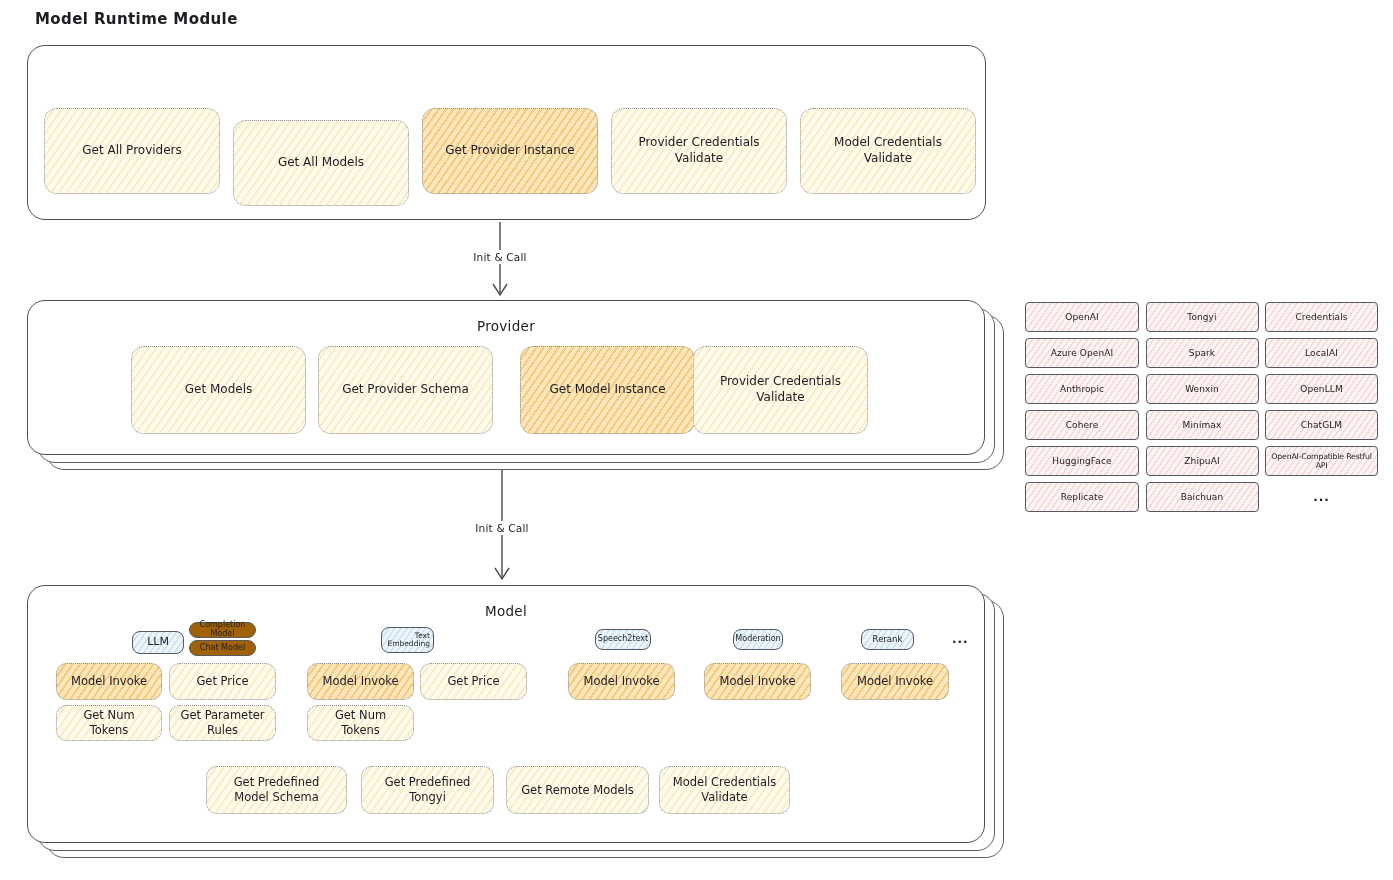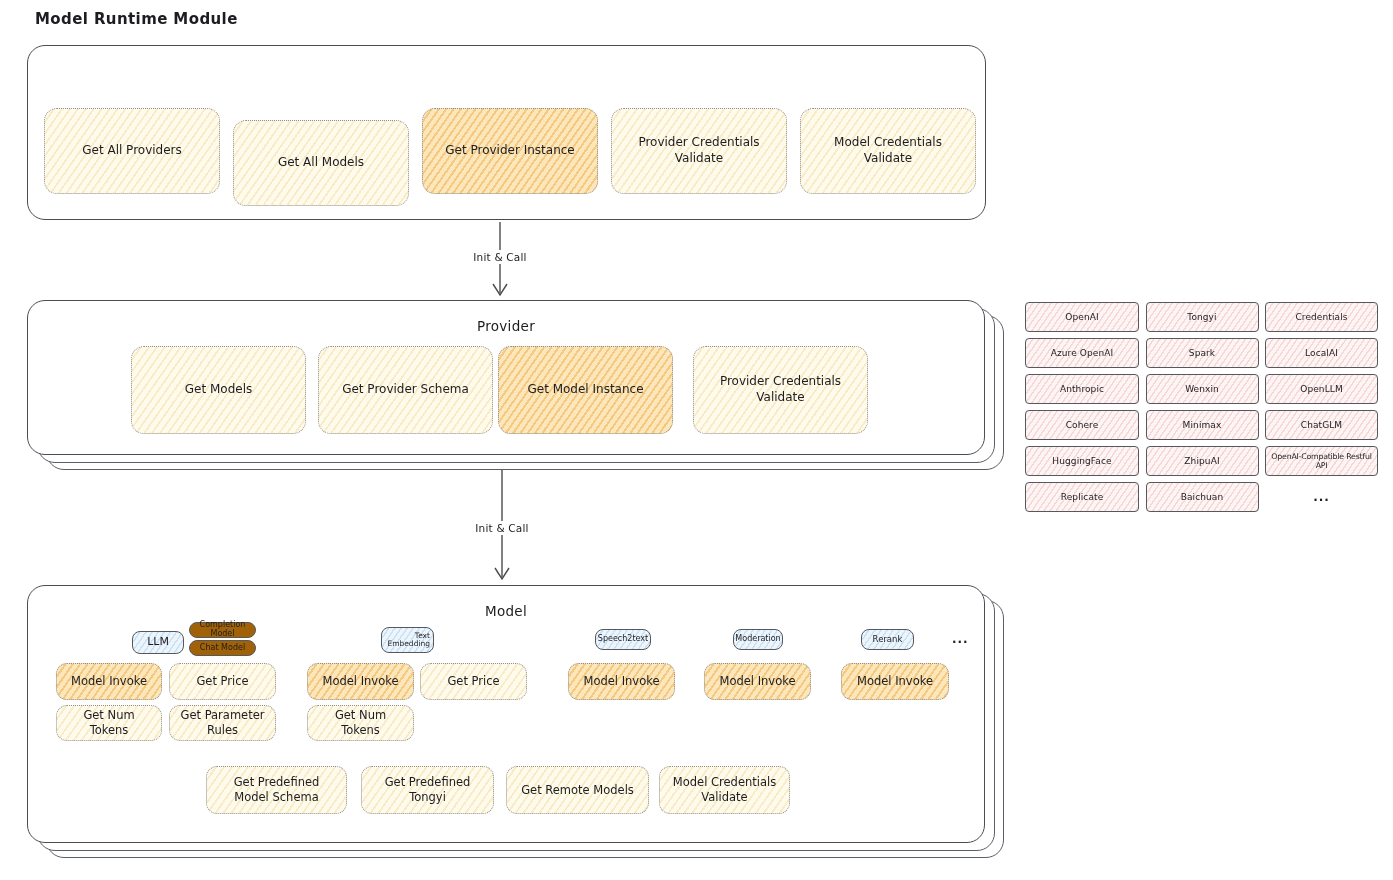--- a/index.html
+++ b/index.html
@@ -93,21 +93,21 @@
     </svg>
   </div>
   <div class="arrow-label" style="left:500px;top:250px;">Init &amp; Call</div>
 
   <div class="shadow" style="left:46px;top:315px;width:958px;height:155px;"></div>
   <div class="shadow" style="left:37px;top:308px;width:958px;height:155px;"></div>
   <div class="panel" style="left:27px;top:300px;width:958px;height:155px;">
     <div class="panel-title">Provider</div>
     <div class="act" style="left:103px;top:45px;width:175px;height:88px;">Get Models</div>
     <div class="act" style="left:290px;top:45px;width:175px;height:88px;">Get Provider Schema</div>
-    <div class="act hl" style="left:470px;top:45px;width:175px;height:88px;">Get Model Instance</div>
+    <div class="act hl" style="left:492px;top:45px;width:175px;height:88px;">Get Model Instance</div>
     <div class="act" style="left:665px;top:45px;width:175px;height:88px;">Provider Credentials Validate</div>
   </div>
 
   <div class="prov-grid">
     <div class="pill">OpenAI</div>
     <div class="pill">Tongyi</div>
     <div class="pill">Credentials</div>
     <div class="pill">Azure OpenAI</div>
     <div class="pill">Spark</div>
     <div class="pill">LocalAI</div>

